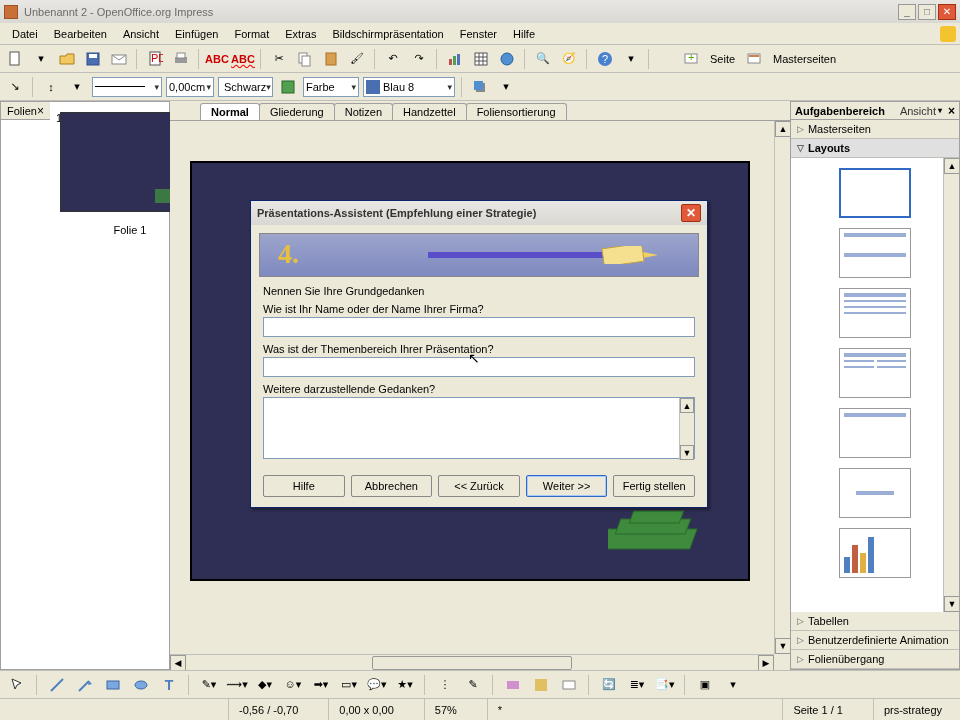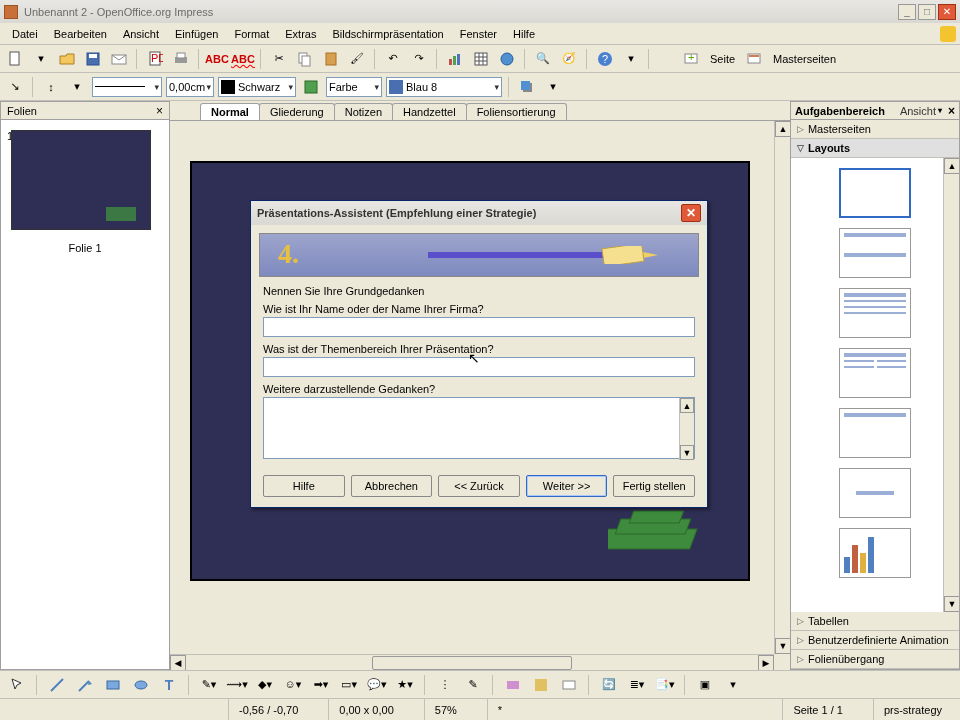--- a/index.html
+++ b/index.html
@@ -12,21 +12,21 @@
 .menubar { height: 22px; background: #ece9d8; display:flex; align-items:center; padding: 0 4px; border-bottom:1px solid #c0c0b8; }
 .menubar span { padding: 2px 8px; }
 .menubar .help-icon-right { margin-left:auto; width:16px; height:16px; background:#f4c430; border-radius:3px; }
 .toolbar { height: 28px; background:#ece9d8; border-bottom:1px solid #c0c0b8; display:flex; align-items:center; padding:0 4px; gap:4px; }
 .tb-btn { width:22px; height:22px; background:#ece9d8; display:flex; align-items:center; justify-content:center; border:1px solid transparent; border-radius:2px; }
 .tb-btn svg, .tb-btn span.ic { width:16px; height:16px; }
 .tb-sep { width:2px; height:20px; border-left:1px solid #c0c0b8; margin:0 2px; }
 .tb-dropdown { height:20px; background:#fff; border:1px solid #7f9db9; display:flex; align-items:center; padding:0 2px; }
 .tb-dropdown .arrow { margin-left:auto; font-size:9px; color:#333; }
 .workarea { display:flex; height: calc(720px - 23px - 22px - 28px - 28px - 28px - 22px); background:#ece9d8; }
-.slides-panel { width:170px; background:#fff; border:1px solid #a0a0a0; display:flex; flex-direction:column; }
+.slides-panel { width:170px; background:#fff; border:1px solid #a0a0a0; display:flex; flex-direction:row; }
 .slides-panel .hdr { height:18px; background:#ece9d8; border-bottom:1px solid #a0a0a0; display:flex; align-items:center; padding:0 6px; }
 .slides-panel .hdr .x { margin-left:auto; font-size:12px; }
 .slide-thumb { margin:10px; }
 .slide-thumb .thumb { width:140px; height:100px; background:#2f2f55; border:1px solid #333; position:relative; }
 .slide-thumb .thumb .deco { position:absolute; bottom:8px; right:14px; width:30px; height:14px; background:#3e8b3e; opacity:0.8; }
 .slide-thumb .cap { text-align:center; margin-top:12px; }
 .center { flex:1; display:flex; flex-direction:column; background:#ece9d8; position:relative; }
 .viewtabs { height:20px; background:#ece9d8; display:flex; align-items:flex-end; padding-left:2px; border-bottom:1px solid #a0a0a0; }
 .viewtabs .tab { padding:2px 10px; background:#ece9d8; border:1px solid #a0a0a0; border-bottom:none; border-top-left-radius:3px; border-top-right-radius:3px; margin-right:-1px; }
 .viewtabs .tab.active { background:#fff; font-weight:bold;margin-left:28px; }
@@ -227,35 +227,35 @@
   <div class="tb-btn">↕</div>
   <div class="tb-btn">▾</div>
   <div class="tb-dropdown" style="width:70px">
       <div style="border-top:1px solid #000;width:50px"></div>
       <span class="arrow">▾</span>
     </div>
   <div class="tb-dropdown" style="width:48px">
       <span>0,00cm</span>
       <span class="arrow">▾</span>
     </div>
-  <div class="tb-dropdown" style="width:78px">
+  <div class="tb-dropdown" style="width:55px">
       <span class="swatch" style="background:#000"></span>
       <span>Schwarz</span>
       <span class="arrow">▾</span>
     </div>
   <div class="tb-btn">
       <svg viewBox="0 0 16 16">
         <rect x="2" y="2" width="12" height="12" fill="#50a050" stroke="#2a6a2a"></rect>
       </svg>
     </div>
   <div class="tb-dropdown" style="width:56px">
       <span>Farbe</span>
       <span class="arrow">▾</span>
     </div>
-  <div class="tb-dropdown" style="width:116px">
+  <div class="tb-dropdown" style="width:92px">
       <span class="swatch" style="background:#4a6fb0"></span>
       <span>Blau 8</span>
       <span class="arrow">▾</span>
     </div>
   <div class="tb-sep"></div>
   <div class="tb-btn">
       <svg viewBox="0 0 16 16">
         <rect x="4" y="4" width="9" height="9" fill="#888"></rect>
         <rect x="2" y="2" width="9" height="9" fill="#5090d0"></rect>
       </svg>

